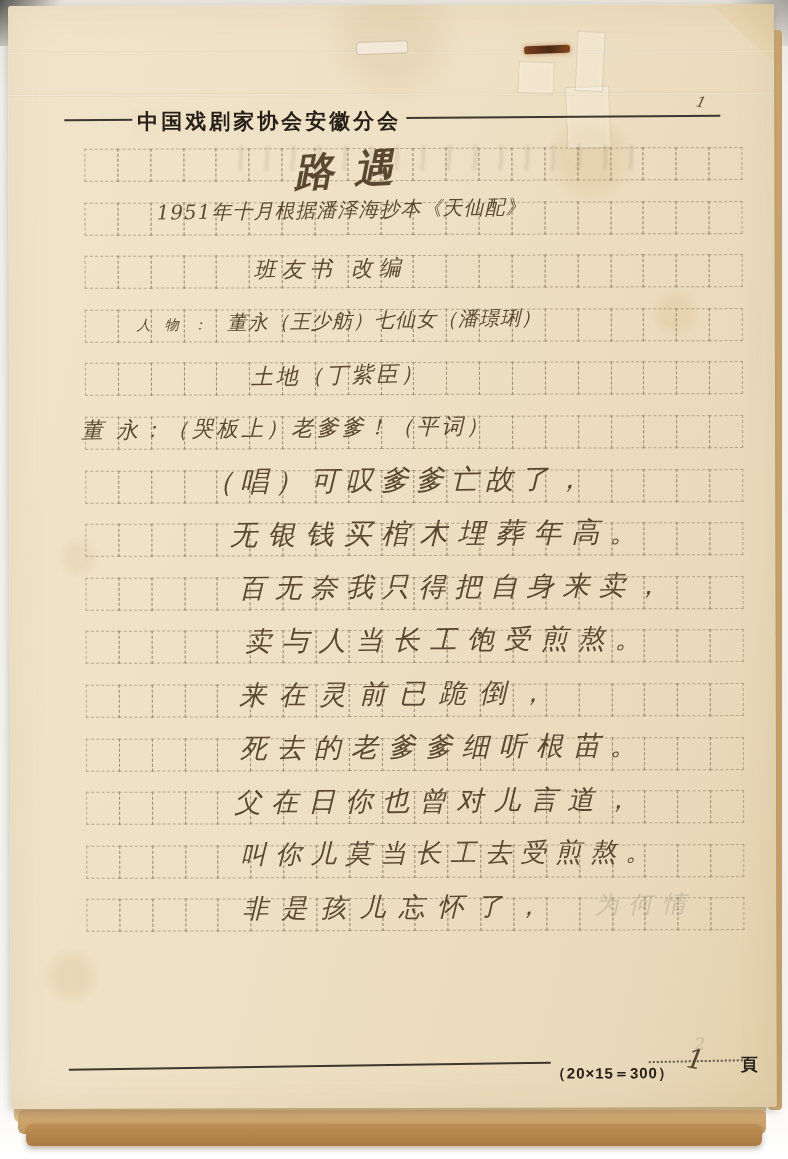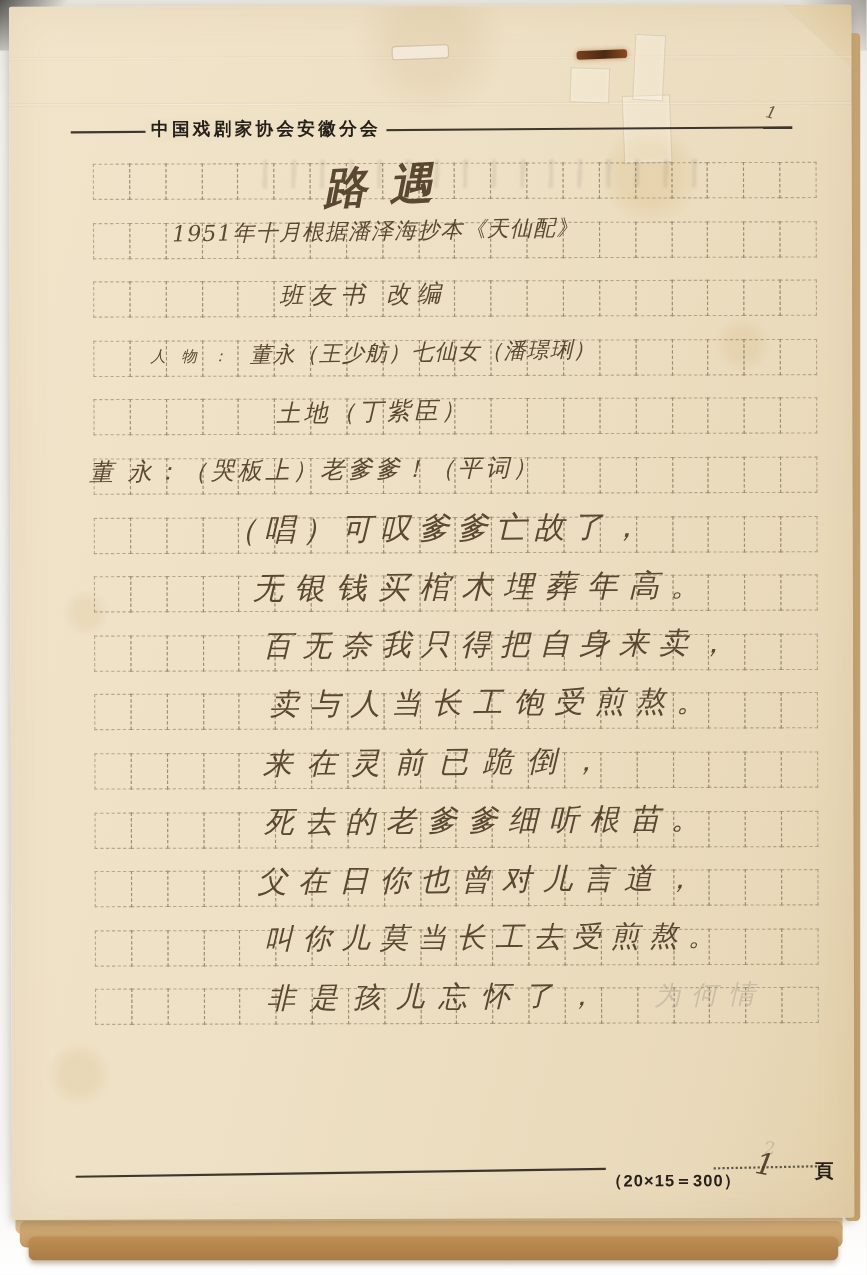--- a/index.html
+++ b/index.html
@@ -34,21 +34,21 @@
                clip-path:polygon(100% 0,100% 100%,0 0);border-radius:0 3px 0 0;}
 
   .tape{position:absolute;background:rgba(255,253,245,.22);border:1px solid rgba(140,110,70,.18);
         box-shadow:inset 0 0 6px rgba(255,255,255,.30);}
   .staple{position:absolute;border-radius:3px;}
   .staple.rust{background:linear-gradient(90deg,#7a3f1c,#4c2a14 55%,#8a4a20);box-shadow:0 0 5px rgba(160,80,30,.55);}
   .staple.pale{background:rgba(255,255,255,.45);border:1px solid rgba(150,125,85,.35);}
 
   .rule{position:absolute;background:#241f19;height:2px;opacity:.88;}
   .org{position:absolute;font-family:Liberation Mono, monospace;font-weight:bold;
-       color:#262019;font-size:16px;letter-spacing:3px;background:#efe1c6;padding:0 5px;white-space:nowrap;}
+       color:#262019;font-size:21px;letter-spacing:3px;background:#efe1c6;padding:0 5px;white-space:nowrap;}
 
   .grid{position:absolute;left:76px;top:143px;width:658px;display:flex;flex-direction:column;gap:22.6px;}
   .grid-row{display:flex;height:31px;}
   .grid-cell{flex:1 0 auto;height:100%;border:1px dashed rgba(137,122,94,.55);margin-left:-1px;}
   .grid-row .grid-cell:first-child{margin-left:0;}
 
   .hw{position:absolute;font-family:"DejaVu Serif","Liberation Serif",serif;font-style:italic;
       color:#46341f;white-space:nowrap;opacity:.88;transform-origin:left center;line-height:1;}
   .ghost{position:absolute;color:#7d7a72;font-family:"DejaVu Serif",serif;font-style:italic;
          white-space:nowrap;pointer-events:none;}

